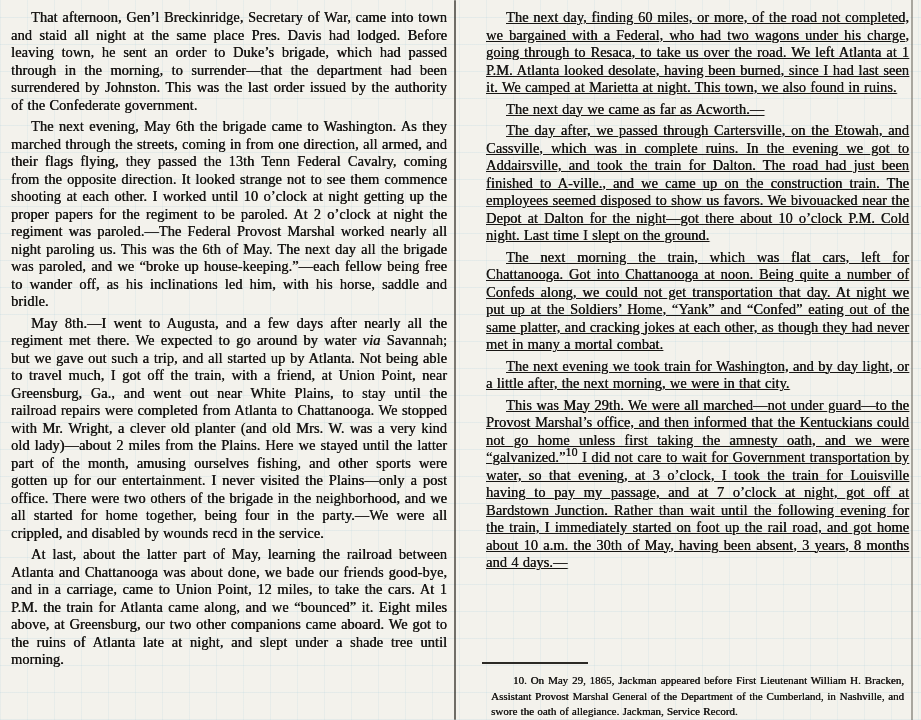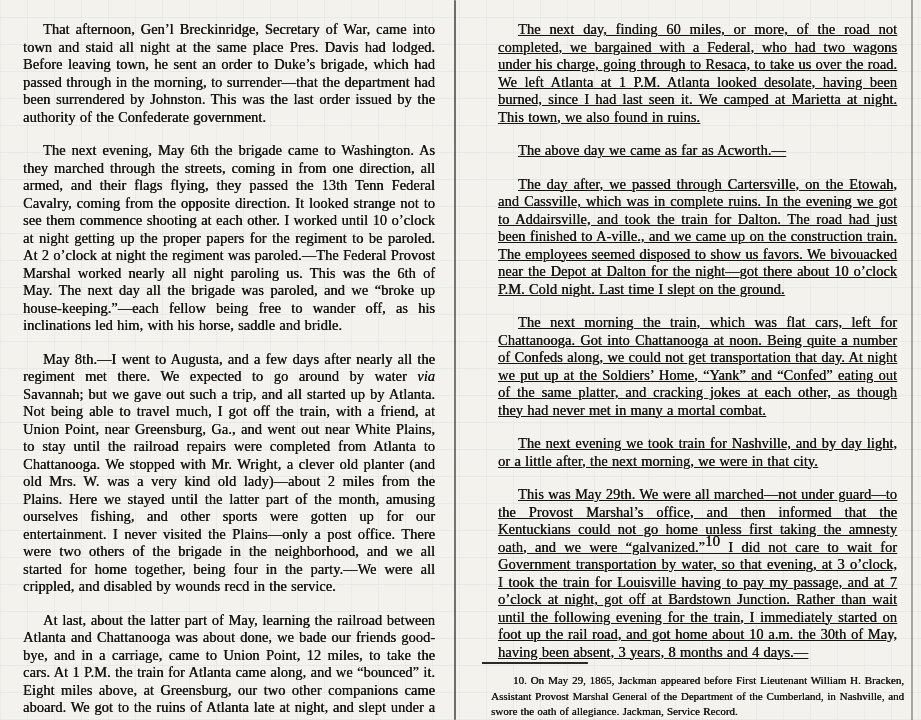--- a/index.html
+++ b/index.html
@@ -25,33 +25,33 @@
       repeating-linear-gradient(90deg, rgba(130,185,210,0.10) 0 1px, transparent 1px 27px);
     pointer-events: none;
   }
   .column {
     position: absolute;
     top: 5px;
   }
   .col-left  { left: 7px;   width: 444px; }
   .col-right { left: 482px; width: 431px; text-decoration: underline; }
   p.para {
-    margin: 16px;
+    margin: 4px;
     text-indent: 20px;
     text-align: justify;
     font-size: 14.4px;
     line-height: 17.5px;
     word-spacing: 0.6px;
     letter-spacing: 0.05px;
     text-shadow: 0.35px 0 0 currentColor; 
     hyphens: none;
   }
   p.para i { font-style: italic; }
   p.para sup {
-    font-size: 15px;
+    font-size: 12px;
     line-height: 0;
     vertical-align: super;
   }
   .gutter-line {
     position: absolute;
     left: 454px;
     top: 0;
     width: 2px;
     height: 720px;
     background: linear-gradient(180deg, #35332d 0%, #4a4740 55%, #35332d 100%);
@@ -99,24 +99,24 @@
       <p class="para"><span>That afternoon, Gen’l Breckinridge, Secretary of War, came into town and staid all night at the same place Pres. Davis had lodged. Before leaving town, he sent an order to Duke’s brigade, which had passed through in the morning, to surrender—that the department had been surrendered by Johnston. This was the last order issued by the authority of the Confederate government.</span></p>
       <p class="para"><span>The next evening, May 6th the brigade came to Washington. As they marched through the streets, coming in from one direction, all armed, and their flags flying, they passed the 13th Tenn Federal Cavalry, coming from the opposite direction. It looked strange not to see them commence shooting at each other. I worked until 10 o’clock at night getting up the proper papers for the regiment to be paroled. At 2 o’clock at night the regiment was paroled.—The Federal Provost Marshal worked nearly all night paroling us. This was the 6th of May. The next day all the brigade was paroled, and we “broke up house-keeping.”—each fellow being free to wander off, as his inclinations led him, with his horse, saddle and bridle.</span></p>
       <p class="para"><span>May 8th.—I went to Augusta, and a few days after nearly all the regiment met there. We expected to go around by water </span><i>via</i><span> Savannah; but we gave out such a trip, and all started up by Atlanta. Not being able to travel much, I got off the train, with a friend, at Union Point, near Greensburg, Ga., and went out near White Plains, to stay until the railroad repairs were completed from Atlanta to Chattanooga. We stopped with Mr. Wright, a clever old planter (and old Mrs. W. was a very kind old lady)—about 2 miles from the Plains. Here we stayed until the latter part of the month, amusing ourselves fishing, and other sports were gotten up for our entertainment. I never visited the Plains—only a post office. There were two others of the brigade in the neighborhood, and we all started for home together, being four in the party.—We were all crippled, and disabled by wounds recd in the service.</span></p>
       <p class="para"><span>At last, about the latter part of May, learning the railroad between Atlanta and Chattanooga was about done, we bade our friends good-bye, and in a carriage, came to Union Point, 12 miles, to take the cars. At 1 P.M. the train for Atlanta came along, and we “bounced” it. Eight miles above, at Greensburg, our two other companions came aboard. We got to the ruins of Atlanta late at night, and slept under a shade tree until morning.</span></p>
     </div>
 
   <div class="gutter-line"></div>
 
   <div class="column col-right">
       <p class="para"><span>The next day, finding 60 miles, or more, of the road not completed, we bargained with a Federal, who had two wagons under his charge, going through to Resaca, to take us over the road. We left Atlanta at 1 P.M. Atlanta looked desolate, having been burned, since I had last seen it. We camped at Marietta at night. This town, we also found in ruins.</span></p>
-      <p class="para"><span>The above day we came as far as Acworth.—</span></p>
+      <p class="para"><span>The next day we came as far as Acworth.—</span></p>
       <p class="para"><span>The day after, we passed through Cartersville, on the Etowah, and Cassville, which was in complete ruins. In the evening we got to Addairsville, and took the train for Dalton. The road had just been finished to A-ville., and we came up on the construction train. The employees seemed disposed to show us favors. We bivouacked near the Depot at Dalton for the night—got there about 10 o’clock P.M. Cold night. Last time I slept on the ground.</span></p>
       <p class="para"><span>The next morning the train, which was flat cars, left for Chattanooga. Got into Chattanooga at noon. Being quite a number of Confeds along, we could not get transportation that day. At night we put up at the Soldiers’ Home, “Yank” and “Confed” eating out of the same platter, and cracking jokes at each other, as though they had never met in many a mortal combat.</span></p>
-      <p class="para"><span>The next evening we took train for Nashville, and by day light, or a little after, the next morning, we were in that city.</span></p>
+      <p class="para"><span>The next evening we took train for Washington, and by day light, or a little after, the next morning, we were in that city.</span></p>
       <p class="para"><span>This was May 29th. We were all marched—not under guard—to the Provost Marshal’s office, and then informed that the Kentuckians could not go home unless first taking the amnesty oath, and we were “galvanized.”</span><sup>10</sup><span> I did not care to wait for Government transportation by water, so that evening, at 3 o’clock, I took the train for Louisville having to pay my passage, and at 7 o’clock at night, got off at Bardstown Junction. Rather than wait until the following evening for the train, I immediately started on foot up the rail road, and got home about 10 a.m. the 30th of May, having been absent, 3 years, 8 months and 4 days.—</span></p>
     </div>
 
   <div class="footnote-block">
     <div class="footnote-rule"></div>
     <p class="footnote" id="footnote"><span>10. On May 29, 1865, Jackman appeared before First Lieutenant William H. Bracken, Assistant Provost Marshal General of the Department of the Cumberland, in Nashville, and swore the oath of allegiance. Jackman, Service Record.</span></p>
   </div>
 
   <div class="edge-line"></div>
 </div>

